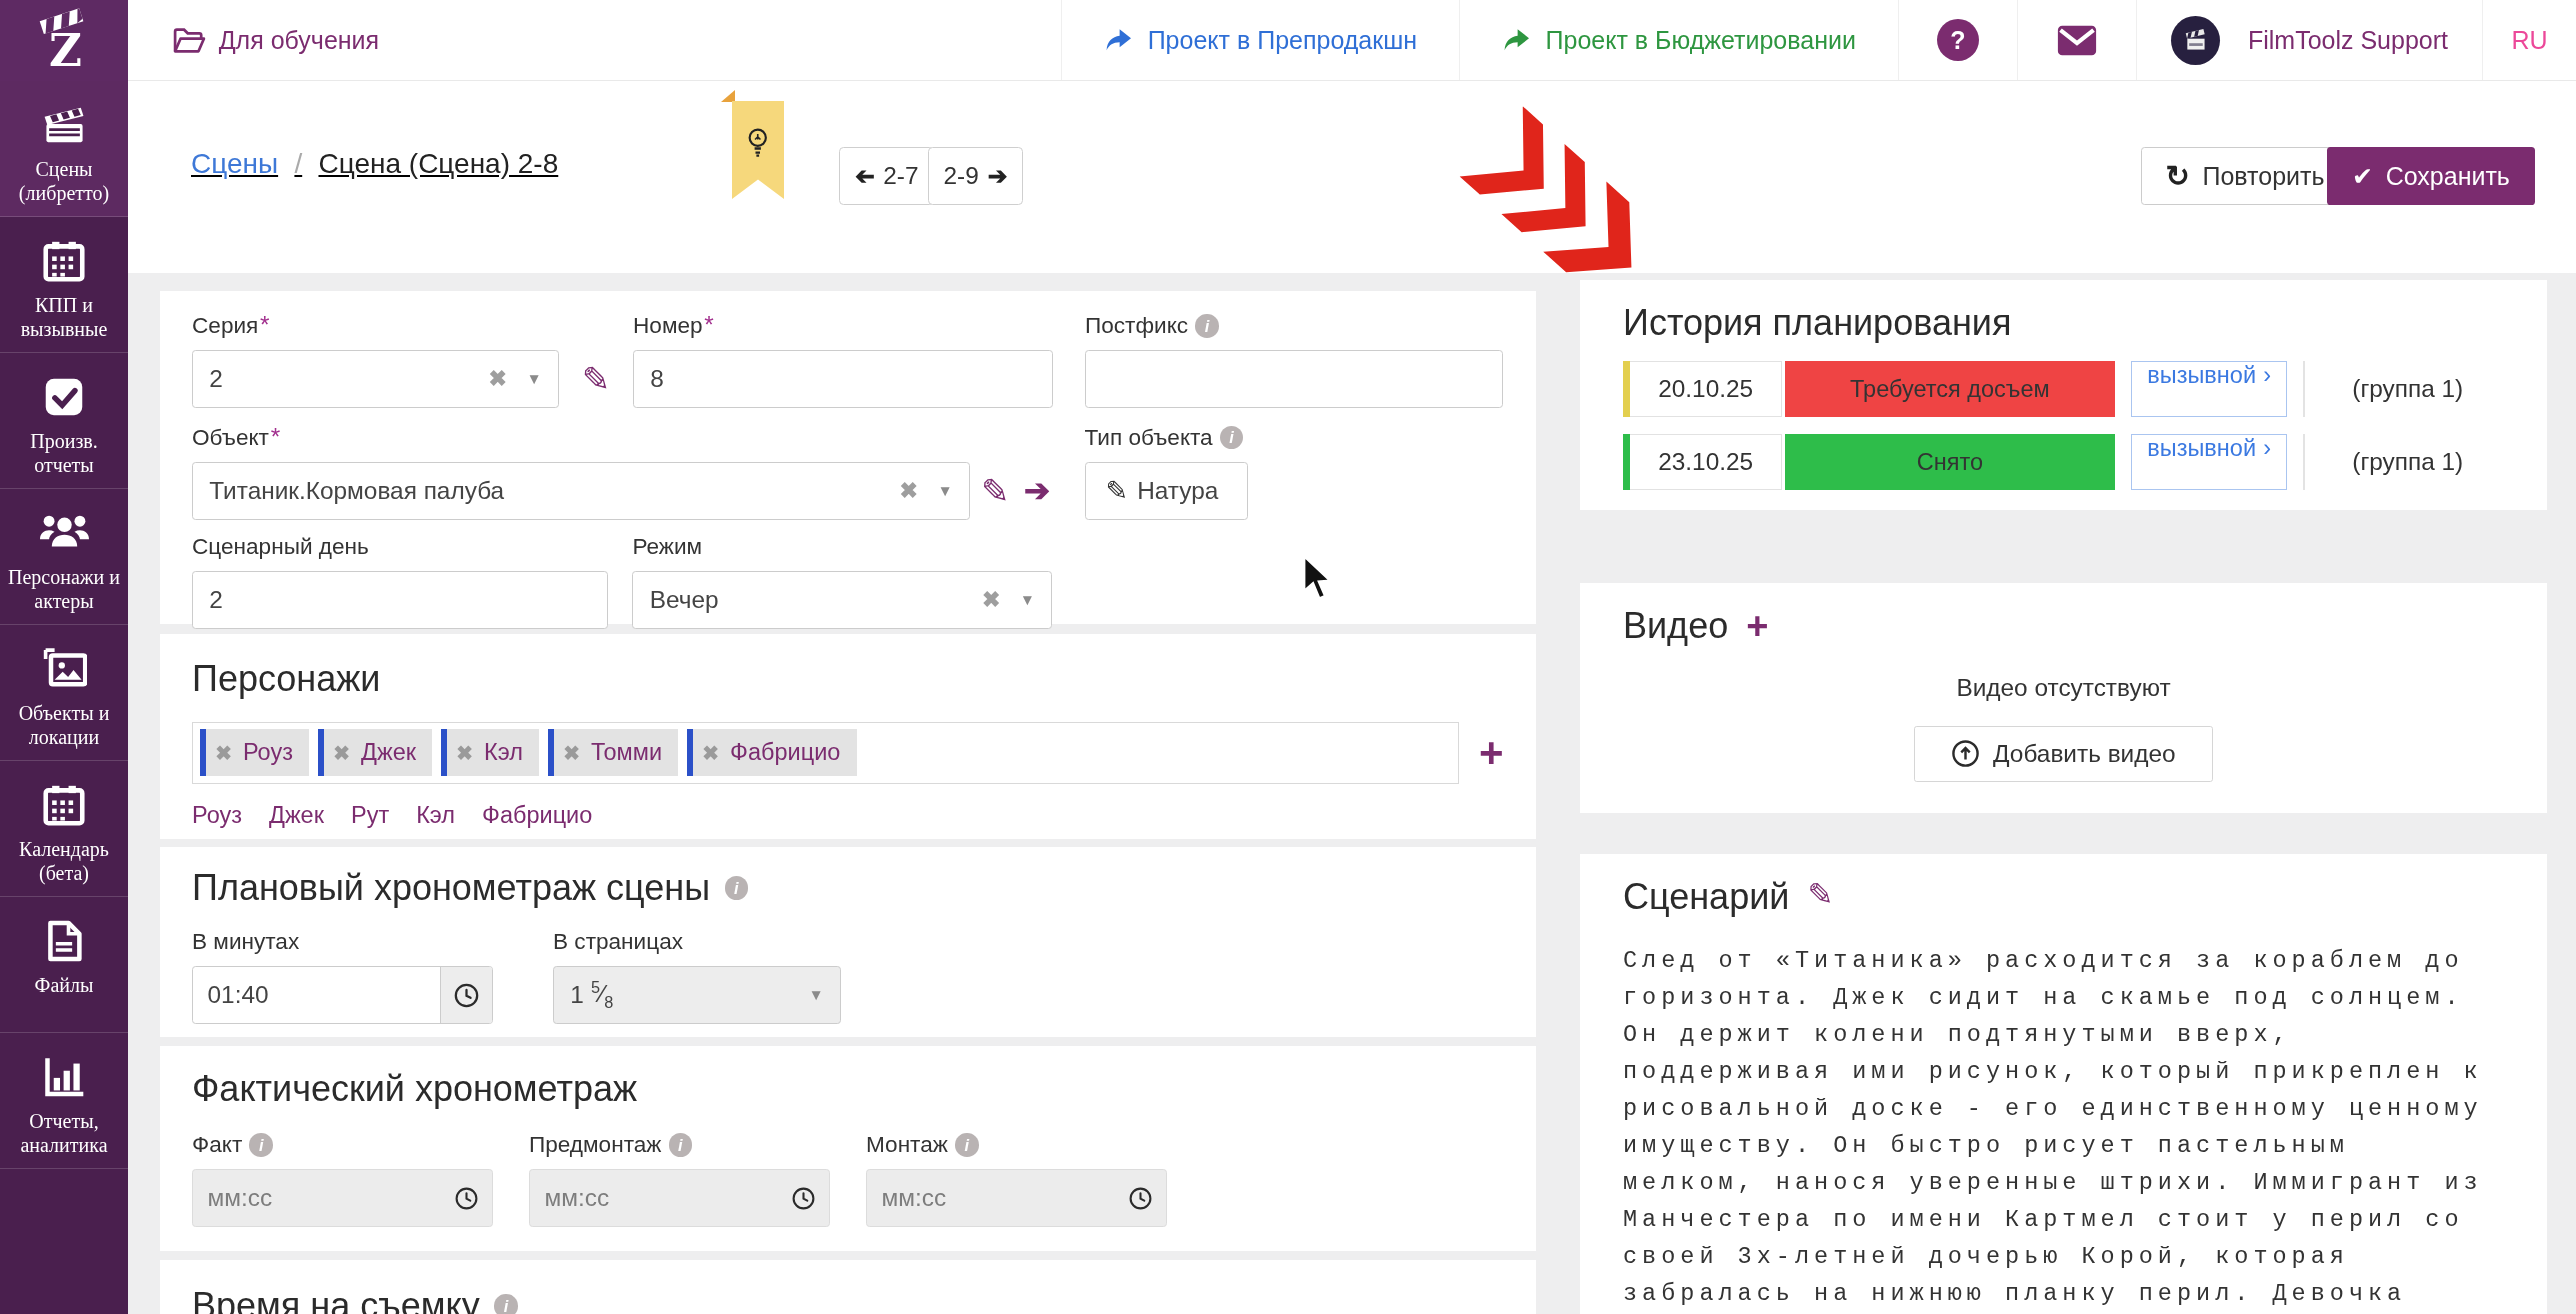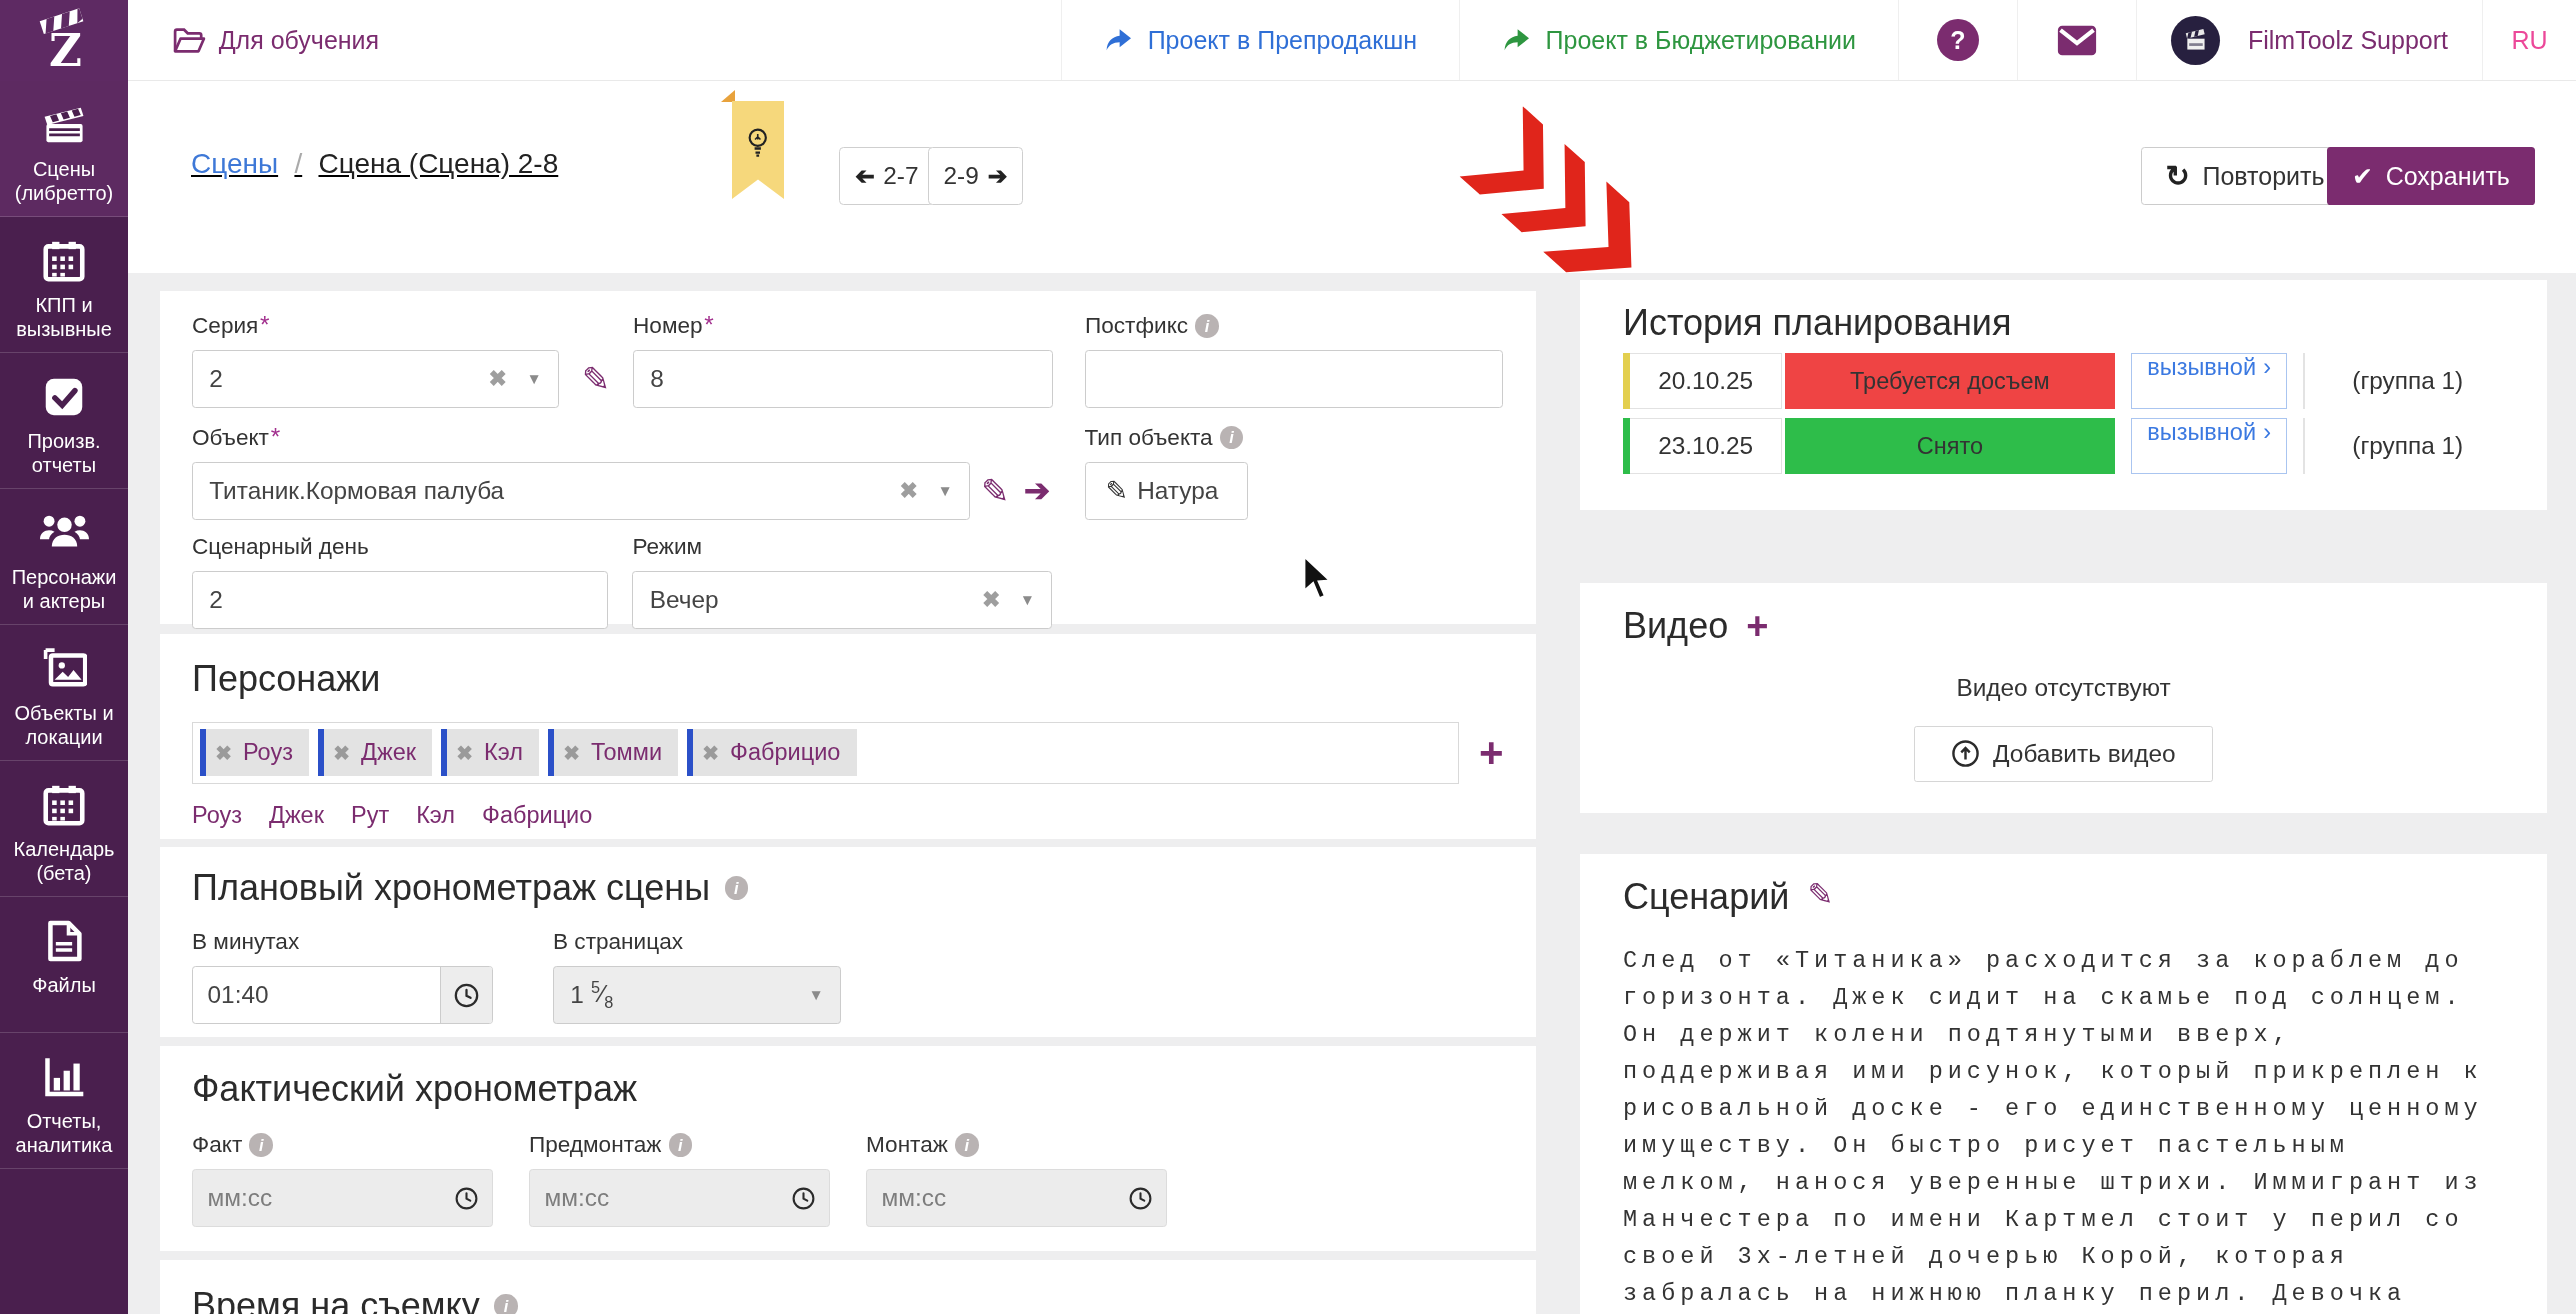--- a/index.html
+++ b/index.html
@@ -7,21 +7,21 @@
               font-family:"Liberation Sans", sans-serif; }
 
   
   #sidebar { position:absolute; left:0; top:0; width:128px; height:1314px; background:#4a1f4e; }
   #logo { height:81px; background:#5e2a63; display:flex; align-items:center; justify-content:center; }
   .side-item { height:136px; border-bottom:0.9px solid rgba(255,255,255,.16); display:flex;
                flex-direction:column; align-items:center; padding-top:20px; cursor:pointer; }
   .side-item.active { background:#5d2a61; }
   .side-item .ic { height:47px; display:flex; align-items:center; }
   .side-item .lbl { margin-top:9px; color:#fff; font-size:20px; line-height:24.4px; text-align:center;
-                    padding:0 3.6px; }
+                    padding:0 3.6px;font-family:Liberation Serif, serif; }
 
   
   #topbar { position:absolute; left:128px; top:0; width:2448px; height:81px; background:#fff;
             border-bottom:1.8px solid #e9e9e9; display:flex; align-items:stretch; }
   .tb-cell { display:flex; align-items:center; justify-content:center; border-left:1.8px solid #efefef; }
   #tb-project { border-left:none; margin-left:45px; gap:12.7px; color:#7b2c6f; font-size:25px; }
   #tb-spacer { flex:1; border-left:none; }
   .tb-link { gap:14.5px; padding:0 42px; font-size:25px; cursor:pointer; }
   #tb-preprod { color:#2f6fd6; }
   #tb-budget { color:#2e9640; }
@@ -111,21 +111,21 @@
   .time-addon { width:52px; background:#ededed; border-left:1.8px solid #ccc; display:flex;
                 align-items:center; justify-content:center; }
   .time-wrap.disabled { background:#ececec; border-color:#dcdcdc; }
   .time-wrap.disabled .time-addon { background:transparent; border-left:none; }
   .time-wrap.disabled input::placeholder { color:#7d7d7d; }
   input::placeholder { color:#7d7d7d; }
   .select.gray { background:#ededed; padding-right:43px; }
   sup { font-size:16.3px; } sub { font-size:16.3px; }
 
   
-  .hrow { display:flex; align-items:center; height:56px; margin-top:9px; }
+  .hrow { display:flex; align-items:center; height:56px; margin-top:17px; }
   .hbar { width:7.2px; height:56px; }
   .hbar.yellow { background:#e3cf4e; } .hbar.green { background:#2ebd4a; }
   .hdate { width:152px; height:56px; border:1.8px solid #e2e2e2; border-left:none; display:flex;
            align-items:center; justify-content:center; font-size:24.4px; color:#333; background:#fff; }
   .hstatus { width:330px; height:56px; display:flex; align-items:center; justify-content:center;
              font-size:23.5px; color:#333; margin-left:2.7px; }
   .hstatus.yellow { background:#ef4444; } .hstatus.green { background:#2ebd4a; }
   .hlink { margin-left:16.3px; width:156px; height:56px; background:#fff; border:1.8px solid #aac5f0;
            color:#3b79e1; font-size:23.5px; display:flex; align-items:flex-start; justify-content:center;
            gap:7.2px; cursor:pointer; }

